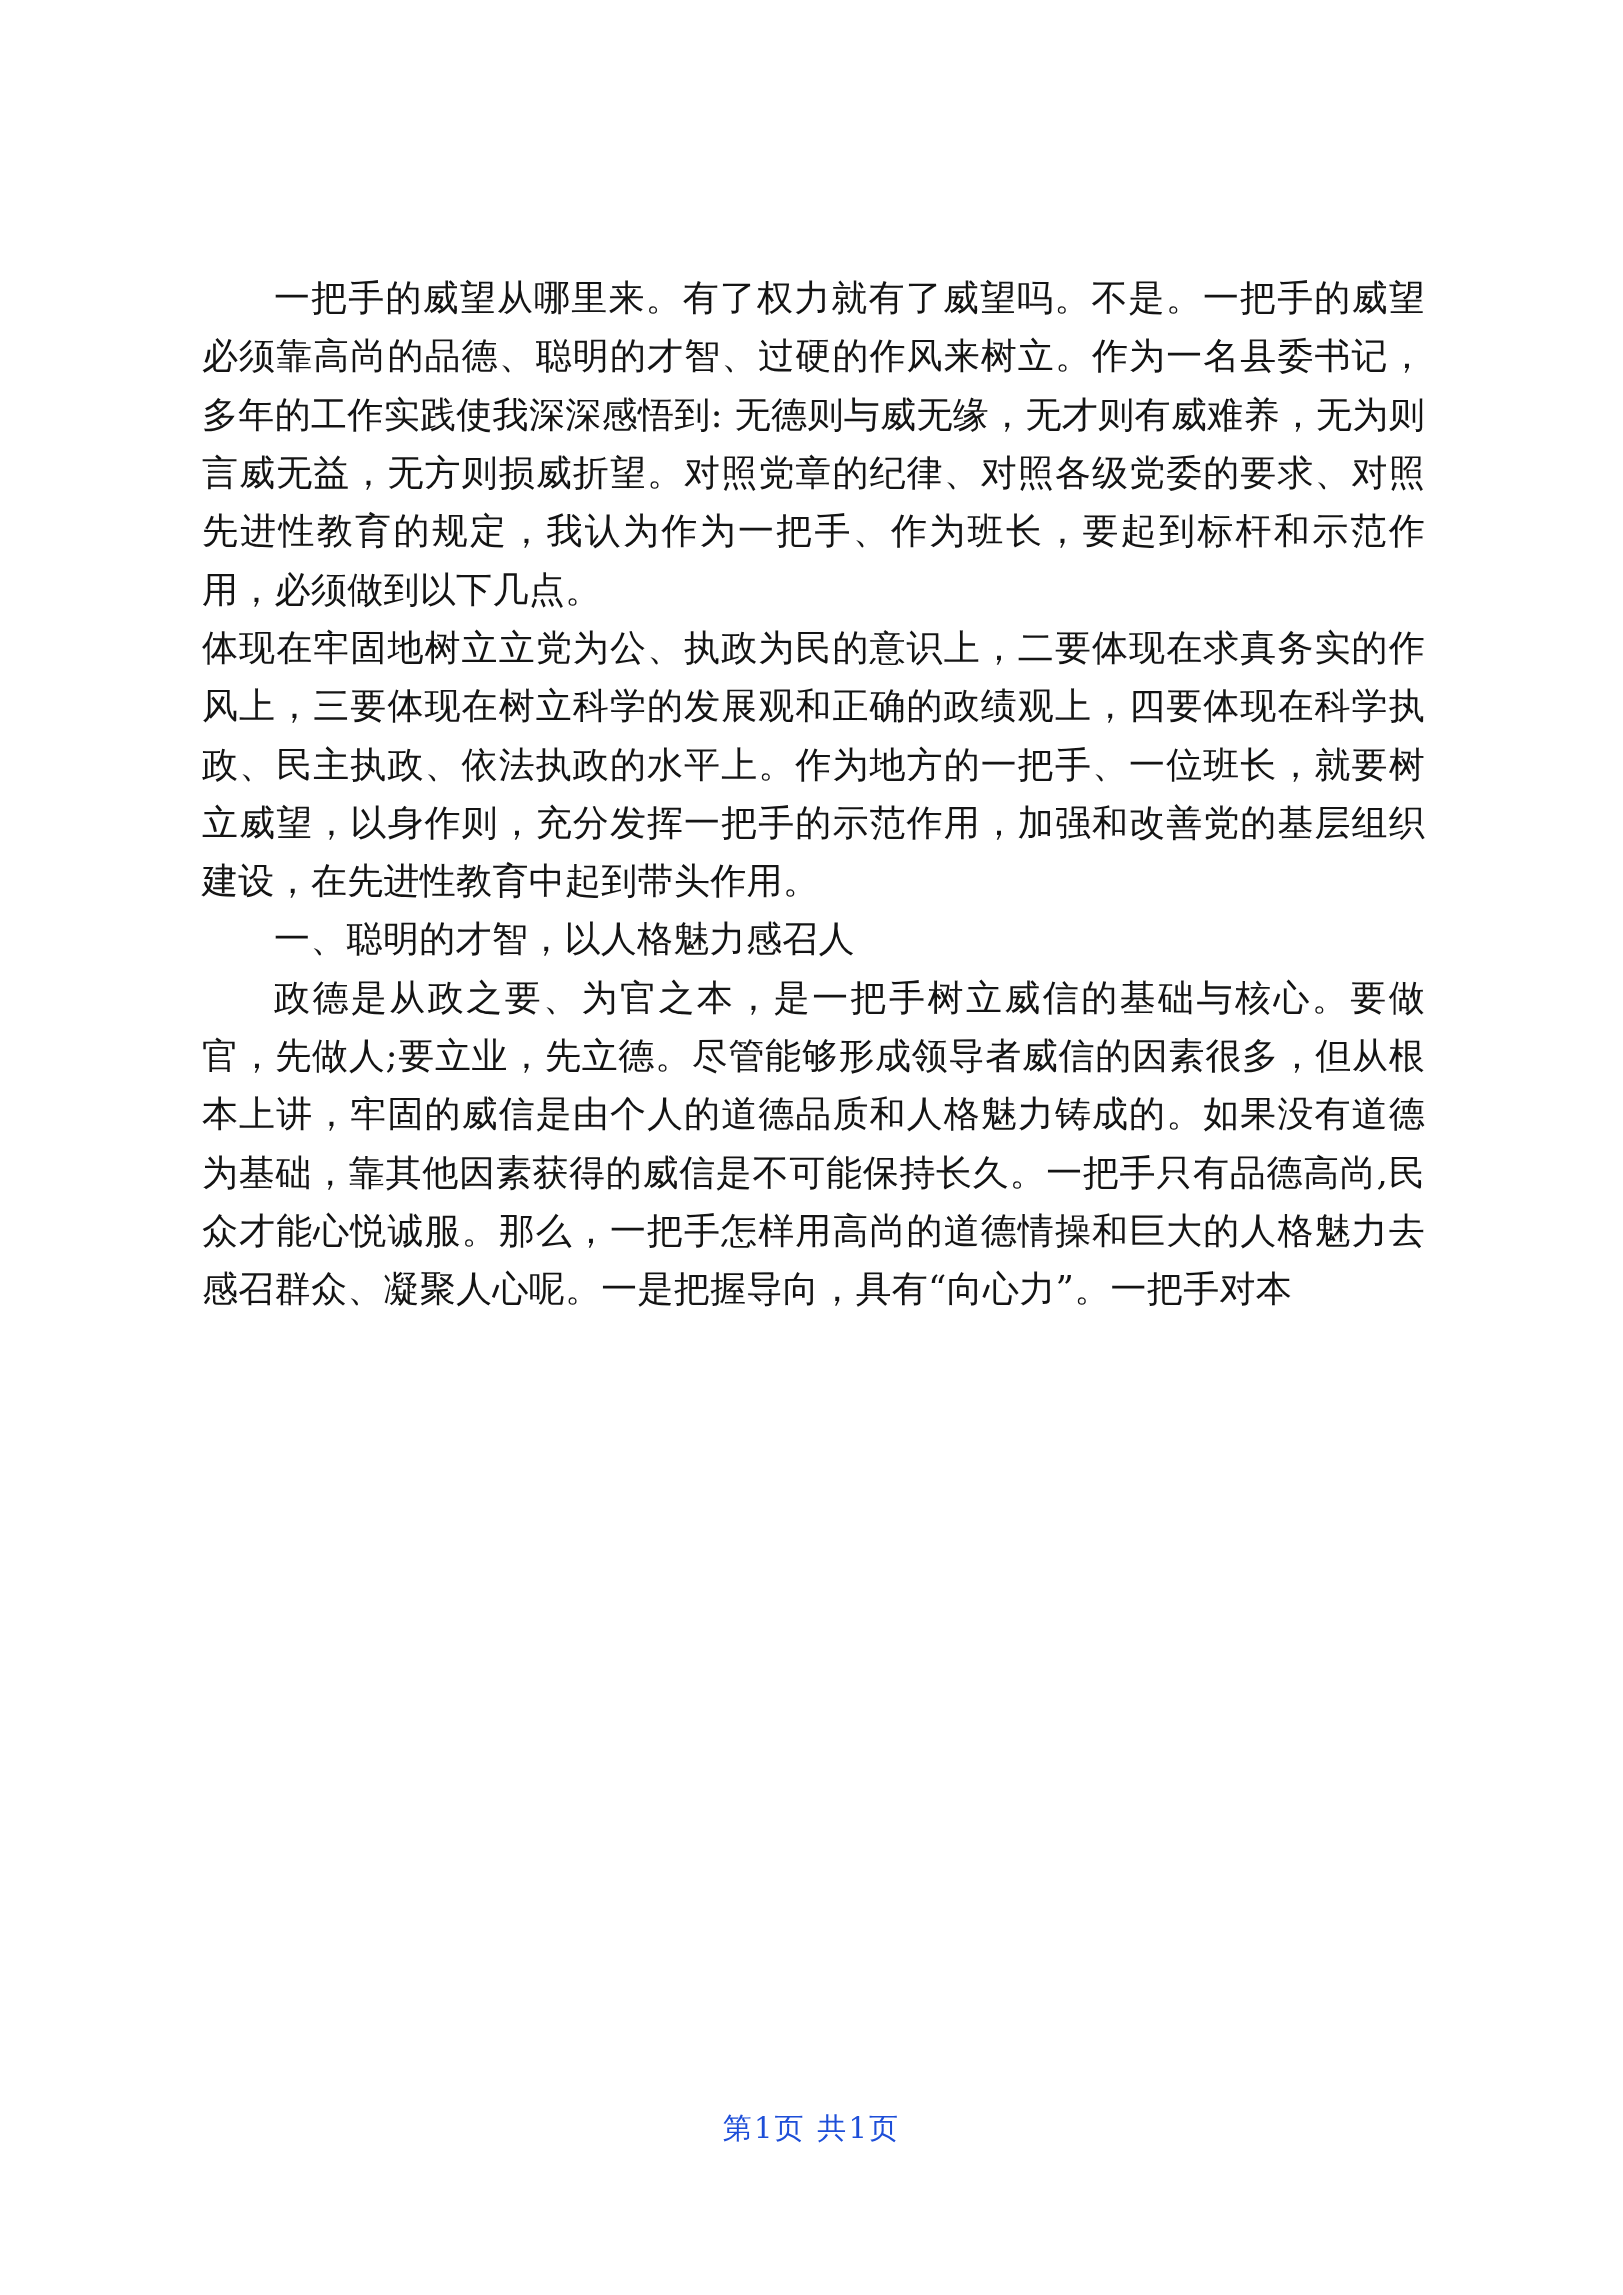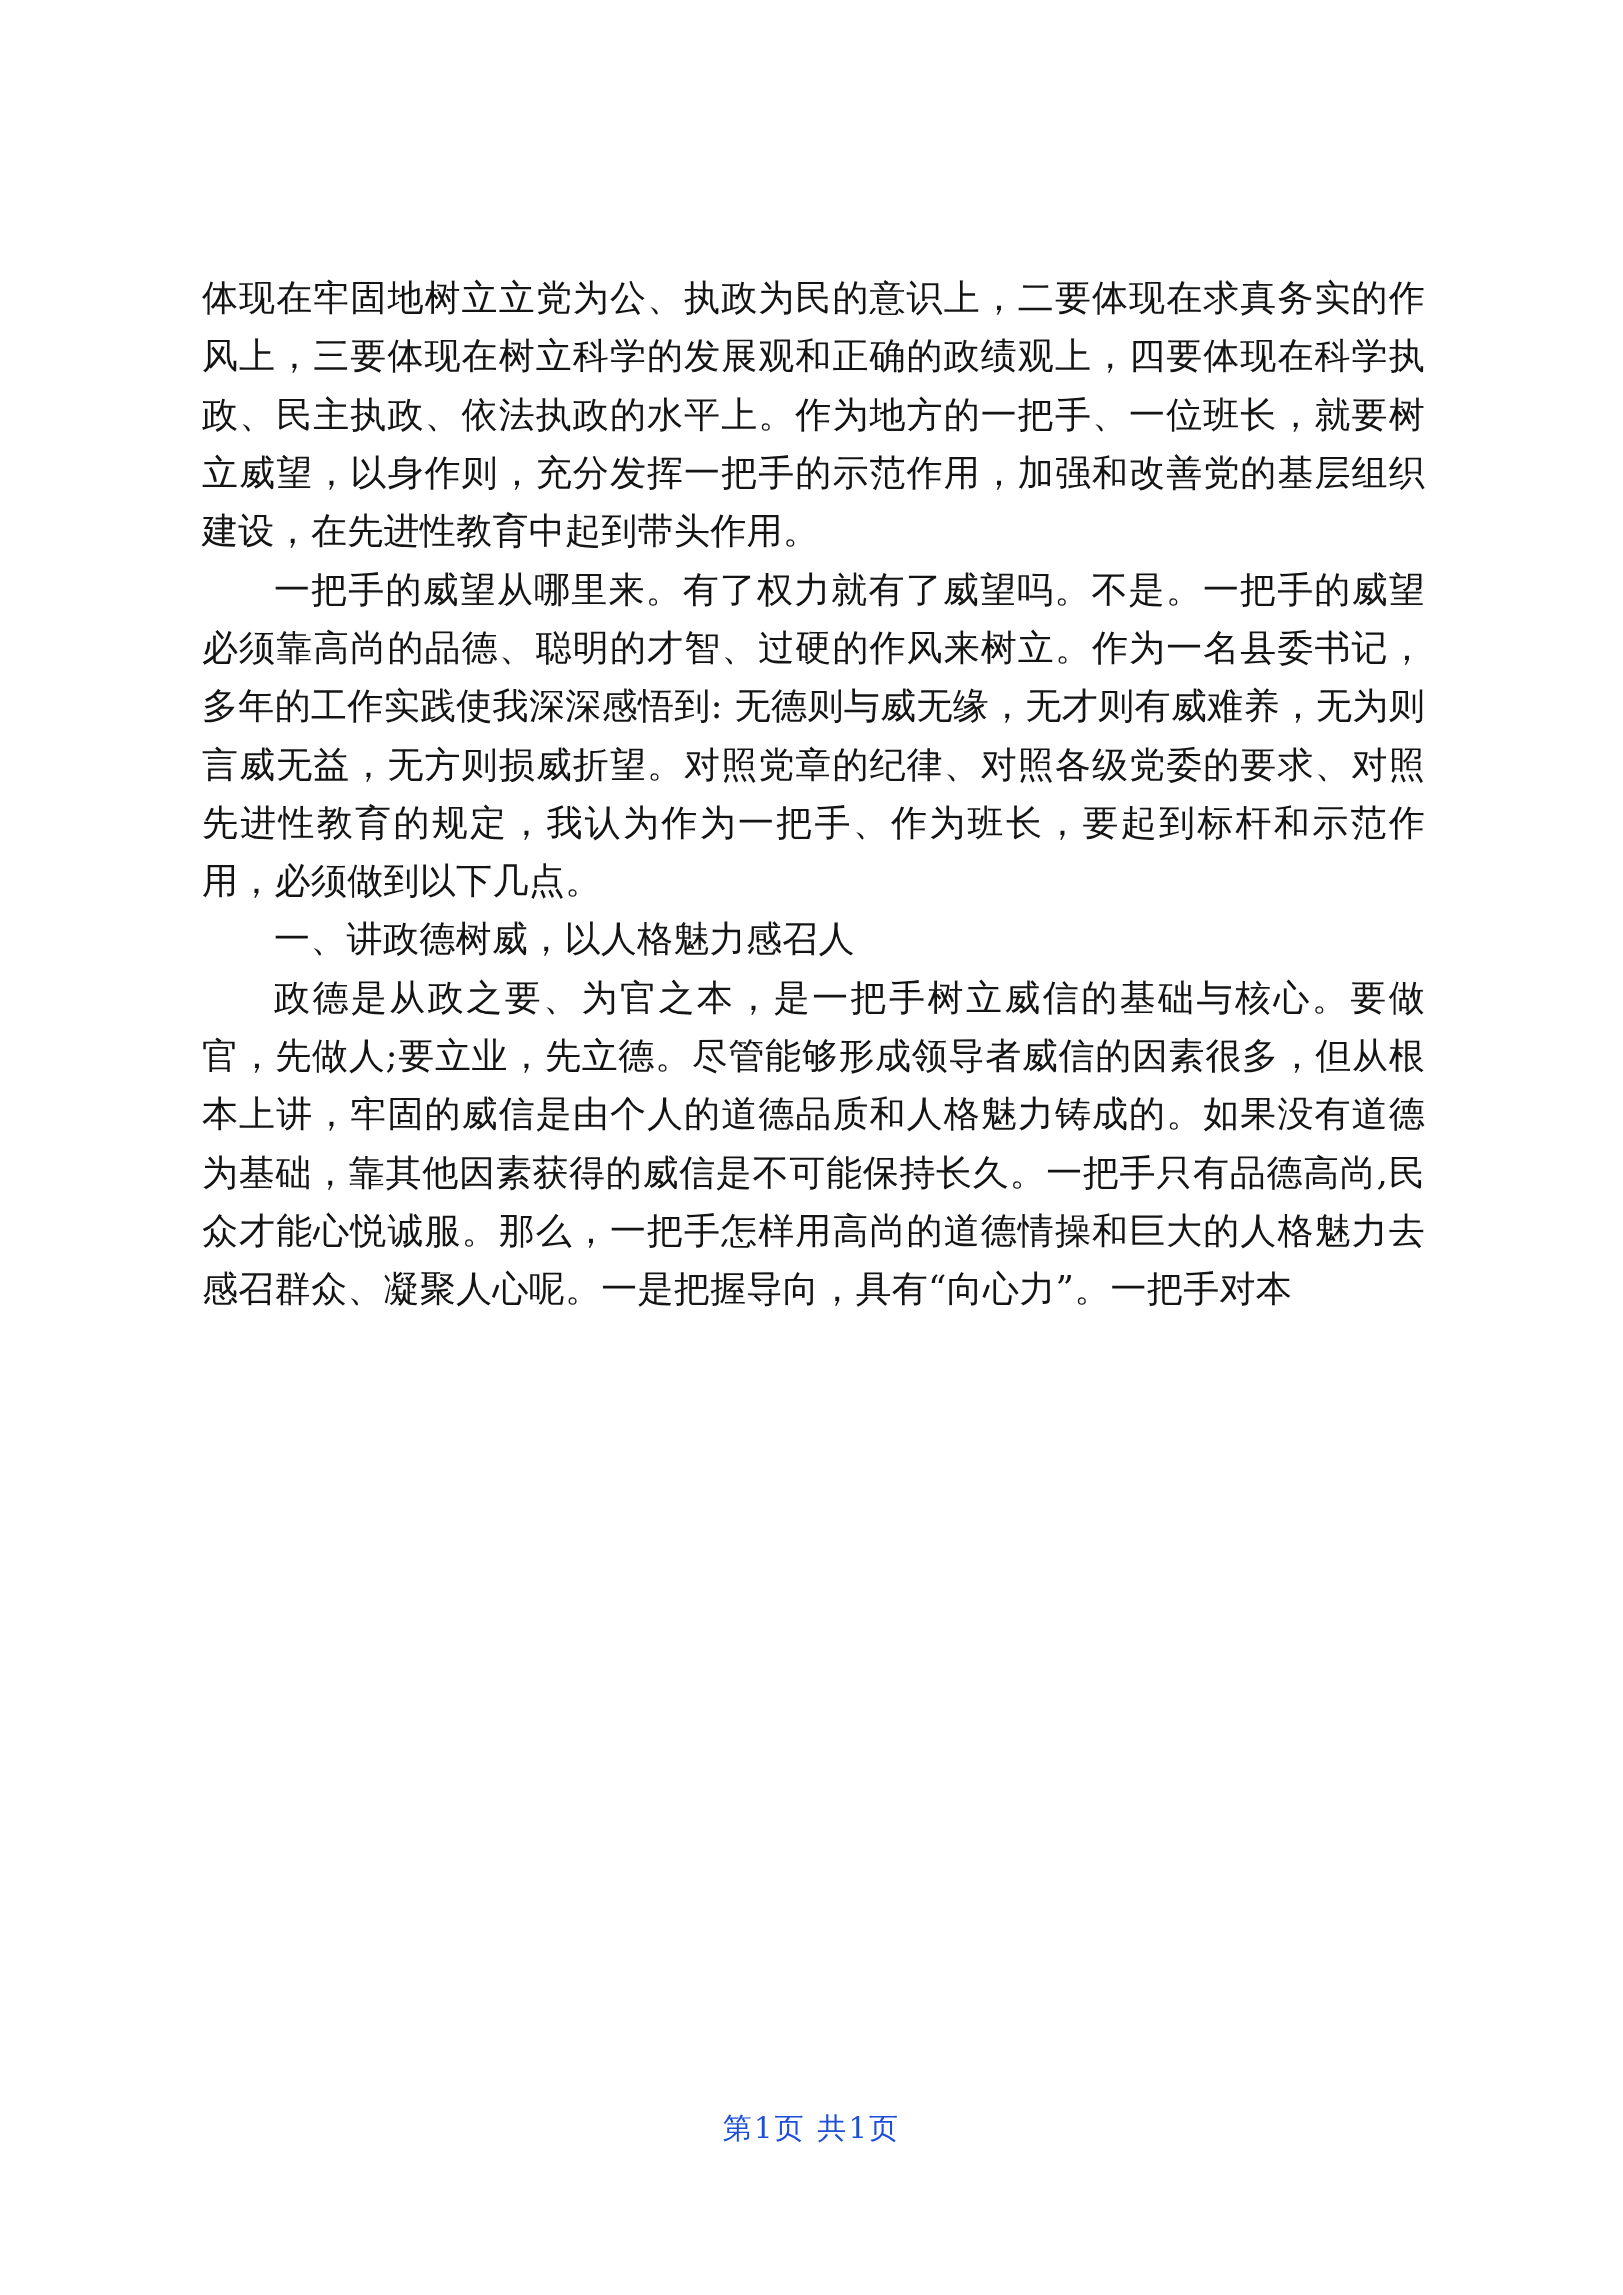--- a/index.html
+++ b/index.html
@@ -53,20 +53,20 @@
     letter-spacing: 2.2px;
     color: #1d4ed8;
     font-family: "DejaVu Serif", "Liberation Serif", serif;
   }
 </style>
 </head>
 <body>
 
 <div class="page">
   <div class="content">
+    <p class="para indent">一把手的威望从哪里来。有了权力就有了威望吗。不是。一把手的威望必须靠高尚的品德、聪明的才智、过硬的作风来树立。作为一名县委书记，多年的工作实践使我深深感悟到: 无德则与威无缘，无才则有威难养，无为则言威无益，无方则损威折望。对照党章的纪律、对照各级党委的要求、对照先进性教育的规定，我认为作为一把手、作为班长，要起到标杆和示范作用，必须做到以下几点。</p>
     <p class="para">体现在牢固地树立立党为公、执政为民的意识上，二要体现在求真务实的作风上，三要体现在树立科学的发展观和正确的政绩观上，四要体现在科学执政、民主执政、依法执政的水平上。作为地方的一把手、一位班长，就要树立威望，以身作则，充分发挥一把手的示范作用，加强和改善党的基层组织建设，在先进性教育中起到带头作用。</p>
-    <p class="para indent">一把手的威望从哪里来。有了权力就有了威望吗。不是。一把手的威望必须靠高尚的品德、聪明的才智、过硬的作风来树立。作为一名县委书记，多年的工作实践使我深深感悟到: 无德则与威无缘，无才则有威难养，无为则言威无益，无方则损威折望。对照党章的纪律、对照各级党委的要求、对照先进性教育的规定，我认为作为一把手、作为班长，要起到标杆和示范作用，必须做到以下几点。</p>
-    <p class="para indent">一、讲政德树威，以人格魅力感召人</p>
+    <p class="para indent">一、聪明的才智，以人格魅力感召人</p>
     <p class="para indent">政德是从政之要、为官之本，是一把手树立威信的基础与核心。要做官，先做人;要立业，先立德。尽管能够形成领导者威信的因素很多，但从根本上讲，牢固的威信是由个人的道德品质和人格魅力铸成的。如果没有道德为基础，靠其他因素获得的威信是不可能保持长久。一把手只有品德高尚,民众才能心悦诚服。那么，一把手怎样用高尚的道德情操和巨大的人格魅力去感召群众、凝聚人心呢。一是把握导向，具有“向心力”。一把手对本</p>
   </div>
   <div class="footer">第1页 共1页</div>
 </div>
 
 
 </body></html>

